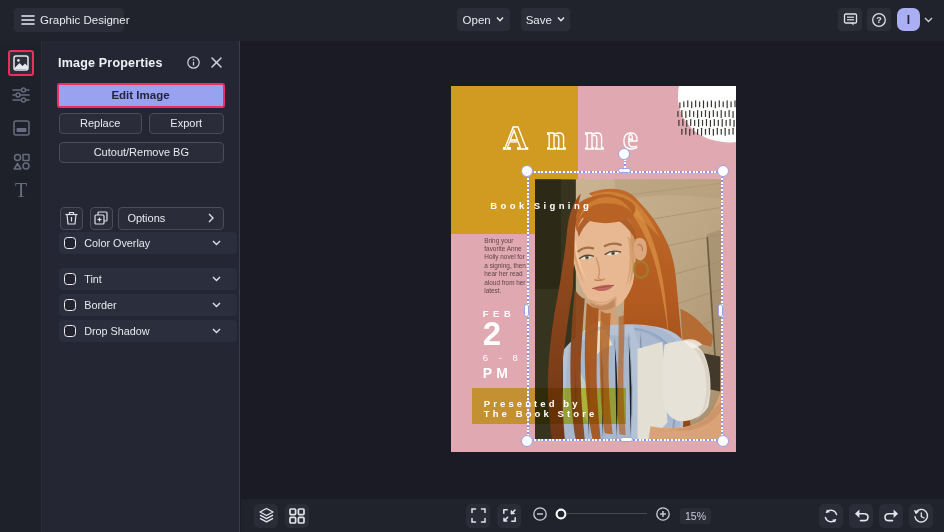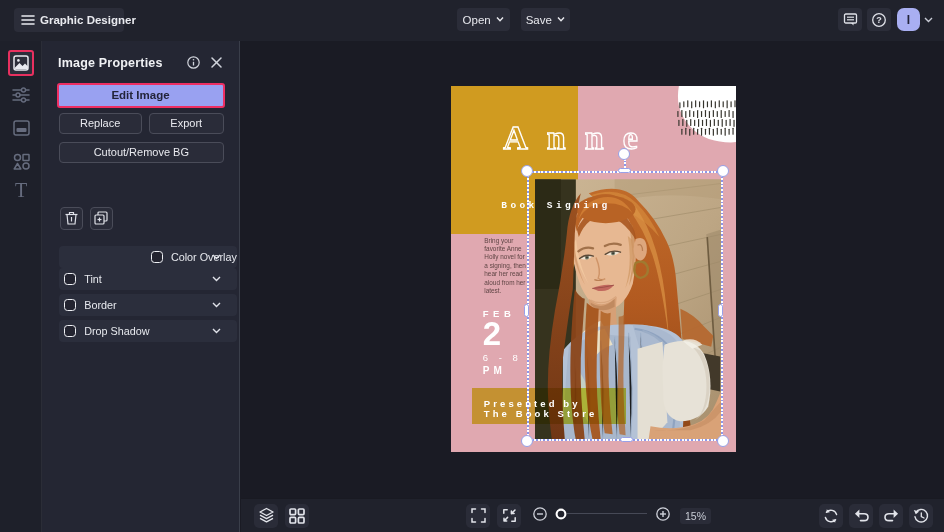--- a/index.html
+++ b/index.html
@@ -46,21 +46,21 @@
   
   #bottombar { position:absolute; left:241px; top:498px; width:703px; height:34px; background:#20222c; border-top:1px solid #191a22; }
   .bbtn { position:absolute; width:24px; height:24px; top:4.5px; background:#2a2c38; border-radius:5px;
     display:flex; align-items:center; justify-content:center; }
 </style>
 </head>
 <body>
 <div id="app">
 
   <div id="topbar">
-    <div class="tbtn" style="left:14px; top:8px; width:110px; height:24px; justify-content:flex-start;font-weight:bold;">
+    <div class="tbtn" style="left:14px; top:8px; width:110px; height:24px; justify-content:flex-start;">
       <svg width="14" height="14" viewBox="0 0 14 14" style="position:absolute;left:7px;top:5px;">
         <g stroke="#e9eaef" stroke-width="1.6" stroke-linecap="round">
           <line x1="1" y1="3" x2="13" y2="3"></line>
             <line x1="1" y1="7" x2="13" y2="7"></line>
             <line x1="1" y1="11" x2="13" y2="11"></line>
         </g>
       </svg>
       <span style="margin-left:26px; white-space:nowrap; font-size:11.5px;">Graphic Designer</span>
     </div>
     <div class="tbtn" style="left:456.7px; top:8.4px; width:53px; height:23px;">Open
@@ -160,22 +160,28 @@
           <rect x="4" y="1" width="9" height="9" rx="1"></rect>
           <rect x="1" y="4" width="9" height="9" rx="1" fill="#2a2c39"></rect>
           <line x1="5.5" y1="8.5" x2="5.5" y2="8.5"></line>
         </g>
         <g stroke="#dfe1e8" stroke-width="1.2">
           <line x1="5.5" y1="6.5" x2="5.5" y2="10.5"></line>
             <line x1="3.5" y1="8.5" x2="7.5" y2="8.5"></line>
         </g>
       </svg>
     </div>
-
-    <div class="prow" style="top:205px;justify-content:flex-end;"><span class="cbx"></span>Color Overlay
+    <div class="pbtn" style="left:76.4px; top:165.5px; width:106px; height:23px;">
+      <span style="position:absolute; left:8px;">Options</span>
+      <svg width="6" height="10" viewBox="0 0 6 10" style="position:absolute; right:9px;">
+          <polyline points="1,1 5,5 1,9" fill="none" stroke="#dfe1e8" stroke-width="1.4"></polyline>
+        </svg>
+    </div>
+
+    <div class="prow" style="top:191px;"><span class="cbx"></span>Color Overlay
       <svg width="9" height="6" viewBox="0 0 9 6" style="position:absolute; right:16px;">
           <polyline points="1,1 4.5,4.5 8,1" fill="none" stroke="#dfe1e8" stroke-width="1.4"></polyline>
         </svg>
     </div>
     <div class="prow" style="top:253px;"><span class="cbx"></span>Border
       <svg width="9" height="6" viewBox="0 0 9 6" style="position:absolute; right:16px;">
           <polyline points="1,1 4.5,4.5 8,1" fill="none" stroke="#dfe1e8" stroke-width="1.4"></polyline>
         </svg>
     </div>
     <div class="prow" style="top:227px;"><span class="cbx"></span>Tint
@@ -365,26 +371,26 @@
         <path d="M120 252 Q150 254 170 242 L184 226 L188 222 L188 232 Q176 248 156 252 Z" fill="#c38c62" opacity="0.6"></path>
 
         <path d="M46 14 Q34 28 32 54 Q28 92 20 132 Q12 180 13 215 Q14 240 17 262 L30 262 Q26 215 28 180 Q33 140 38 110 L40 54 Q42 30 46 14 Z" fill="url(#hairL)"></path>
         <path d="M40 110 Q34 170 36 215 Q37 240 41 262 L50 262 Q45 215 46 180 Q48 145 50 120 Q44 118 40 110 Z" fill="#8a4419" opacity="0.95"></path>
         <path d="M52 124 Q48 180 52 220 Q54 244 58 262 L66 262 Q61 215 62 180 Q63 150 64 130 Q58 130 52 124 Z" fill="#a5551e" opacity="0.95"></path>
         <path d="M66 132 Q64 180 66 215 Q67 238 70 255 L78 256 Q73 215 74 180 Q75 155 76 134 Q71 136 66 132 Z" fill="#b06326" opacity="0.85"></path>
         <path d="M84 138 Q84 180 83 210 Q82 235 85 256 L91 257 Q88 215 89 180 Q90 155 90 136 Q87 138 84 138 Z" fill="#b06326" opacity="0.7"></path>
       </svg>
       <div id="strip"></div>
       <div class="outl" style="left:32px; top:33px; font-size:34px; letter-spacing:19px;margin-left:20px;">Anne</div>
-      <div style="position:absolute; left:50px; top:114px; color:#fff; font-size:9.5px; font-weight:bold; letter-spacing:3.4px;font-family:Liberation Mono, monospace;">Book Signing</div>
+      <div style="position:absolute; left:39px; top:114px; color:#fff; font-size:9.5px; font-weight:bold; letter-spacing:3.4px;">Book Signing</div>
       <div style="position:absolute; left:33px; top:151px; color:#5f4545; font-size:6.4px; line-height:8.45px;">Bring your<br>favorite Anne<br>Holly novel for<br>a signing, then<br>hear her read<br>aloud from her<br>latest.</div>
       <div style="position:absolute; left:31.5px; top:222.5px; color:#fff; font-size:9.5px; font-weight:bold; letter-spacing:4.5px;">FEB</div>
       <div style="position:absolute; left:31.5px; top:229px; color:#fff; font-size:33px; font-weight:bold;">2</div>
       <div style="position:absolute; left:31.5px; top:266.5px; color:#fff; font-size:9.5px; font-weight:normal; letter-spacing:4px;">6 - 8</div>
-      <div style="position:absolute; left:31.5px; top:279.5px; color:#fff; font-size:10px; font-weight:bold; letter-spacing:4px;">PM</div>
+      <div style="position:absolute; left:31.5px; top:279.5px; color:#fff; font-size:14px; font-weight:bold; letter-spacing:4px;">PM</div>
       <div style="position:absolute; left:32.5px; top:313.5px; color:#fff; font-size:9.5px; font-weight:bold; letter-spacing:3.1px; line-height:10.3px;">Presented by<br>The Book Store</div>
     </div>
 
     <div id="sel">
       <div class="dashh" style="left:0; top:0; width:196px;"></div>
       <div class="dashh" style="left:0; top:268.8px; width:196px;"></div>
       <div class="dashv" style="left:0; top:0; height:270.8px;"></div>
       <div class="dashv" style="left:194px; top:0; height:270.8px;"></div>
       <div class="dashv" style="left:97px; top:-16px; height:14px;"></div>
       <div class="hndl" style="left:-6px; top:-6px;"></div>

